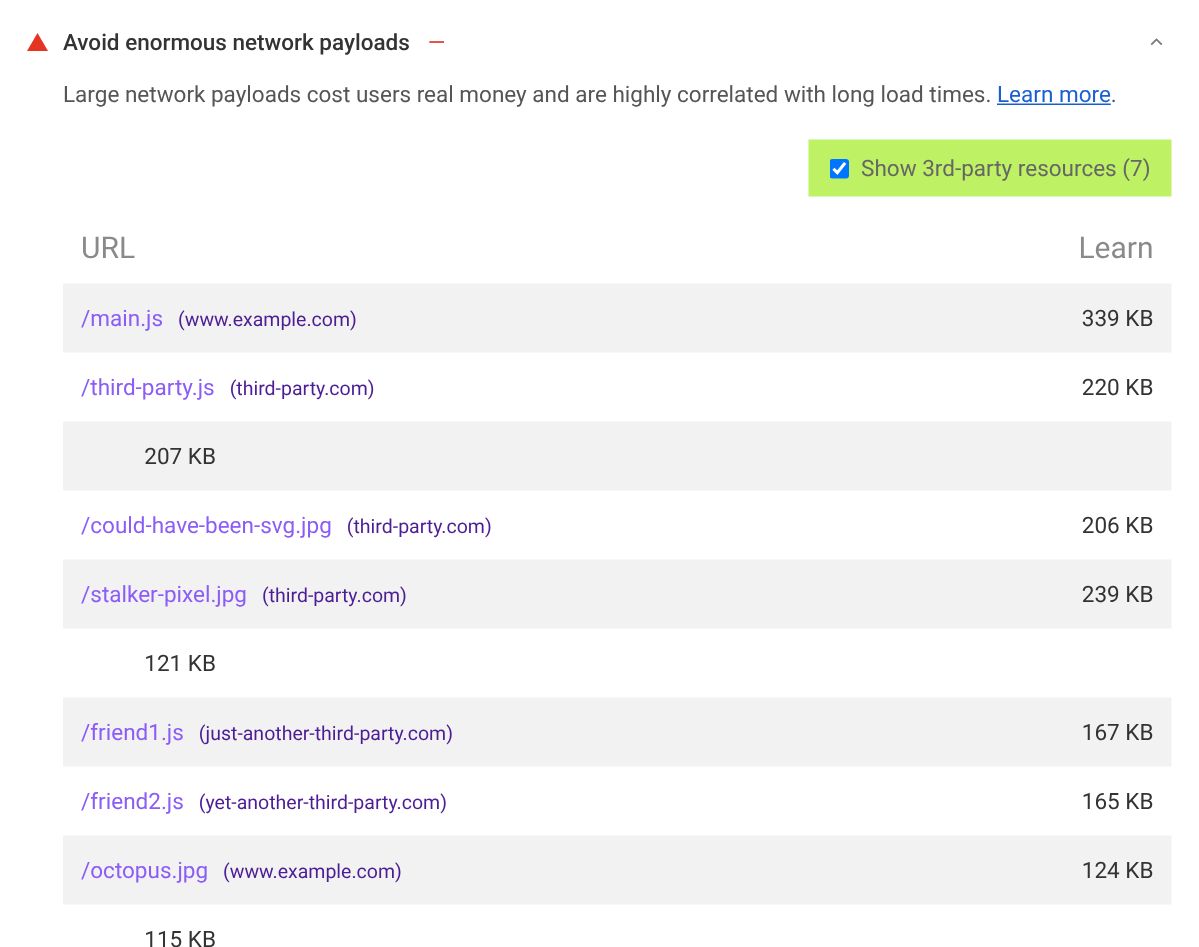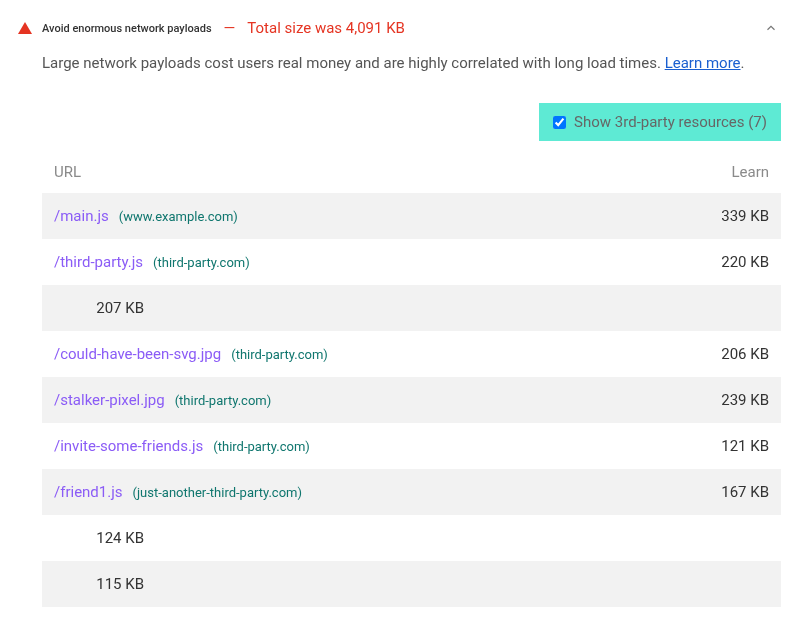--- a/index.html
+++ b/index.html
@@ -24,21 +24,21 @@
     }
     .triangle {
       width: 0;
       height: 0;
       border-left: 7px solid transparent;
       border-right: 7px solid transparent;
       border-bottom: 12px solid #e53422;
       flex-shrink: 0;
     }
     .title {
-      font-size: 11px;
+      font-size: 15px;
       font-weight: 500;
       color: #333;
     }
     .dash {
       color: #e53422;
       font-size: 15px;
       font-weight: 400;
       margin: 0 2px;
     }
     .status-text {
@@ -63,51 +63,51 @@
       stroke-width: 2;
       fill: none;
     }
     .body {
       padding-left: 24px;
     }
     .description {
       font-size: 15px;
       color: #555;
       line-height: 1.55;
-      margin-bottom: 28px;
+      margin-bottom: 18px;
       padding-top: 4px;
     }
     .learn-more {
       color: #1a5fd0;
       text-decoration: underline;
     }
     .controls {
       display: flex;
       justify-content: flex-end;
       margin-bottom: 6px;
     }
     .third-party-box {
-      background: #5eead4;
+      background: #bef264;
       padding: 10px 14px;
       display: flex;
       align-items: center;
       gap: 8px;
       color: #666;
       font-size: 15px;
     }
     .third-party-box input[type="checkbox"] {
       width: 13px;
       height: 13px;
       margin: 0;
     }
     .table-header {
       display: flex;
       padding: 16px 12px 12px 12px;
       color: #8a8a8a;
-      font-size: 15px;
+      font-size: 20px;
     }
     .col-url {
       flex: 1;
     }
     .col-size {
       width: 90px;
       text-align: right;
     }
     .row {
       display: flex;
@@ -115,40 +115,39 @@
       padding: 14px 12px;
       font-size: 15px;
     }
     .row:nth-child(odd) {
       background: #f2f2f2;
     }
     .row .path {
       color: #8b5cf6;
     }
     .row .host {
-      color: #0f766e;
+      color: #4c1d95;
       font-size: 13px;
       margin-left: 10px;
     }
     .row .size {
       color: #333;
       white-space: nowrap;
       text-align: right;
     }
   </style>
 </head>
 <body>
 
 <div class="audit">
 
   <div class="header-row">
     <div class="triangle"></div>
     <span class="title">Avoid enormous network payloads</span>
     <span class="dash">—</span>
-    <span class="status-text">Total size was 4,091 KB</span>
     <div class="chevron">
       <svg viewBox="0 0 24 24">
           <polyline points="6 15 12 9 18 15"></polyline>
         </svg>
     </div>
   </div>
 
   <div class="body">
 
     <p class="description">
@@ -181,28 +180,32 @@
         </div>
         <div class="row">
           <div class="col-url"><span class="path">/could-have-been-svg.jpg</span><span class="host">(third-party.com)</span></div>
           <div class="col-size size">206 KB</div>
         </div>
         <div class="row">
           <div class="col-url"><span class="path">/stalker-pixel.jpg</span><span class="host">(third-party.com)</span></div>
           <div class="col-size size">239 KB</div>
         </div>
         <div class="row">
-          <div class="col-url"><span class="path">/invite-some-friends.js</span><span class="host">(third-party.com)</span></div>
           <div class="col-size size">121 KB</div>
         </div>
         <div class="row">
           <div class="col-url"><span class="path">/friend1.js</span><span class="host">(just-another-third-party.com)</span></div>
           <div class="col-size size">167 KB</div>
         </div>
         <div class="row">
+          <div class="col-url"><span class="path">/friend2.js</span><span class="host">(yet-another-third-party.com)</span></div>
+          <div class="col-size size">165 KB</div>
+        </div>
+        <div class="row">
+          <div class="col-url"><span class="path">/octopus.jpg</span><span class="host">(www.example.com)</span></div>
           <div class="col-size size">124 KB</div>
         </div>
         <div class="row">
           <div class="col-size size">115 KB</div>
         </div>
       </div>
 
   </div>
 </div>
 

